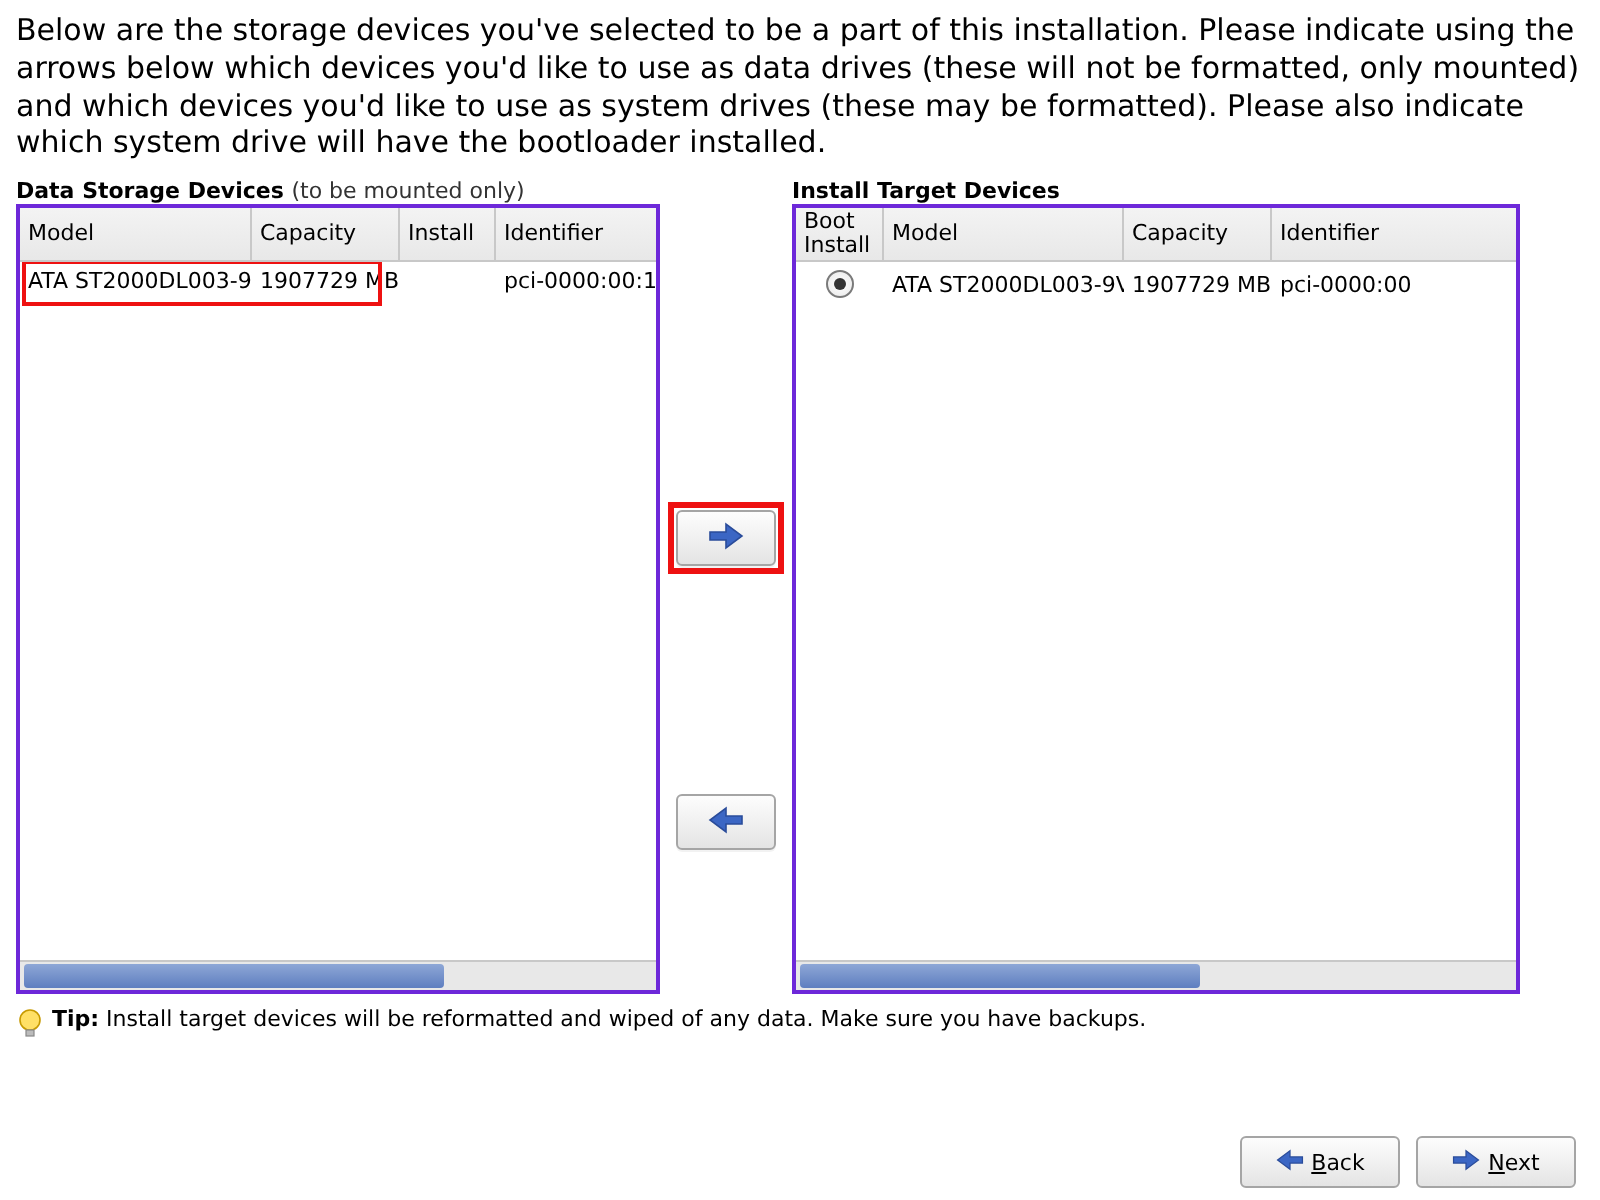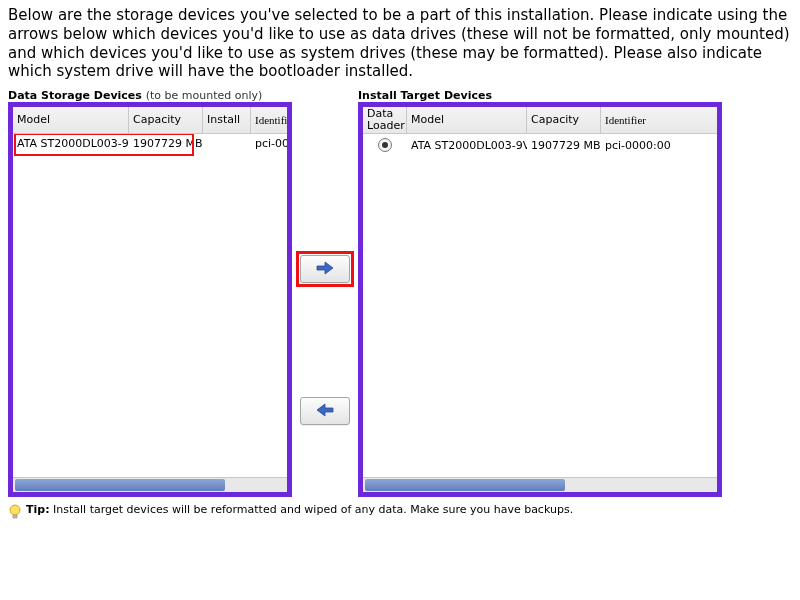--- a/index.html
+++ b/index.html
@@ -28,37 +28,37 @@
   .columns {
     display: flex;
     flex-direction: row;
     height: 408px;
   }
   .col {
     display: flex;
     flex-direction: column;
     min-width: 0;
   }
-  .col.left  { width: 284px; }
+  .col.left  { width: 322px; }
   .col.mid   { width: 66px; align-items: center; justify-content: center; gap: 110px; padding-top: 90px; }
   .col.right { width: 364px; }
 
   .section-title {
     font-weight: bold;
     font-size: 11px;
     margin-bottom: 0;
     padding-left: 0;
   }
   .section-title .hint {
     font-weight: normal;
     color: #333;
   }
 
   .panel {
-    border: 5px solid #6d28d9;
+    border: 2px solid #6d28d9;
     background: #fff;
     flex: 1;
     display: flex;
     flex-direction: column;
     min-height: 0;
   }
   .header-row {
     display: flex;
     flex-direction: row;
     background: linear-gradient(#f3f3f3, #e8e8e8);
@@ -70,21 +70,21 @@
   }
   .header-cell {
     border-right: 1px solid #c8c8c8;
     padding: 2px 4px;
     display: flex;
     align-items: center;
     box-sizing: border-box;
     overflow: hidden;
     white-space: nowrap;
   }
-  .header-cell:last-child { border-right: none; font-family: Liberation Serif, serif; }
+  .header-cell:last-child { border-right: none; }
 
   .body-area {
     flex: 1;
     overflow: hidden;
     position: relative;
   }
   .data-row {
     display: flex;
     flex-direction: row;
     height: 18px;
@@ -238,21 +238,21 @@
             <path d="M17 5 L9 5 L9 1 L1 7 L9 13 L9 9 L17 9 Z" fill="#3b66c4" stroke="#2a4c9a" stroke-width="0.8"></path>
           </svg>
         </span>
       </div>
     </div>
 
     <div class="col right">
       <div class="section-title">Install Target Devices</div>
       <div class="panel">
         <div class="header-row">
-          <div class="header-cell" style="width:44px; white-space:normal; line-height:1.05; padding-top:1px;">Data Loader</div>
+          <div class="header-cell" style="width:44px; white-space:normal; line-height:1.05; padding-top:1px;">Boot Install</div>
           <div class="header-cell" style="width:120px">Model</div>
           <div class="header-cell" style="width:74px">Capacity</div>
           <div class="header-cell" style="flex:1">Identifier</div>
         </div>
         <div class="body-area">
           <div class="data-row" style="margin-top:2px;">
             <div class="data-cell" style="width:44px; display:flex; justify-content:center;">
               <span class="radio">
                   <span class="dot"></span>
                 </span>
@@ -276,14 +276,32 @@
         <circle cx="7" cy="6" r="5" fill="#ffe066" stroke="#c79a00" stroke-width="0.8"></circle>
         <rect x="5" y="11" width="4" height="3" fill="#bbb" stroke="#888" stroke-width="0.6"></rect>
       </svg>
     </span>
     <div>
       <span class="tip-label">Tip:</span>
       <span>Install target devices will be reformatted and wiped of any data.  Make sure you have backups.</span>
     </div>
   </div>
 
+  <div class="nav-row">
+    <div class="nav-btn">
+      <span>
+        <svg viewBox="0 0 18 14">
+            <path d="M17 5 L9 5 L9 1 L1 7 L9 13 L9 9 L17 9 Z" fill="#3b66c4" stroke="#2a4c9a" stroke-width="0.8"></path>
+          </svg>
+      </span>
+      <span><span class="ul">B</span><span>ack</span></span>
+    </div>
+    <div class="nav-btn">
+      <span>
+        <svg viewBox="0 0 18 14">
+            <path d="M1 5 L9 5 L9 1 L17 7 L9 13 L9 9 L1 9 Z" fill="#3b66c4" stroke="#2a4c9a" stroke-width="0.8"></path>
+          </svg>
+      </span>
+      <span><span class="ul">N</span><span>ext</span></span>
+    </div>
+  </div>
 
 </div>
 
 </body></html>

